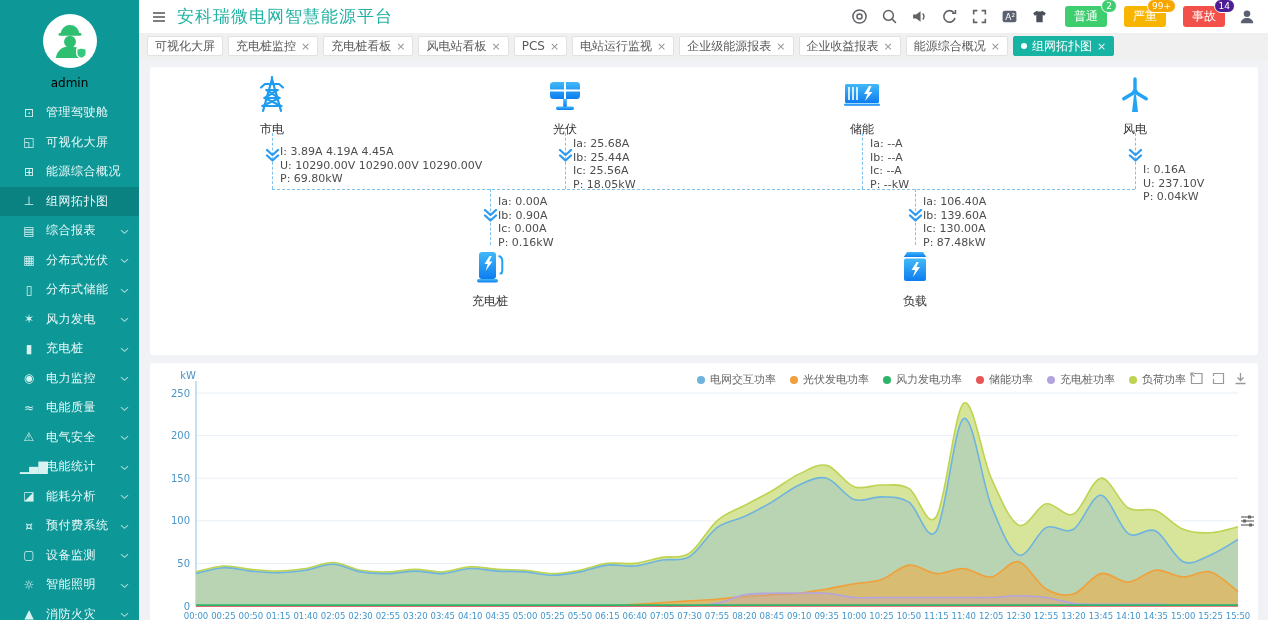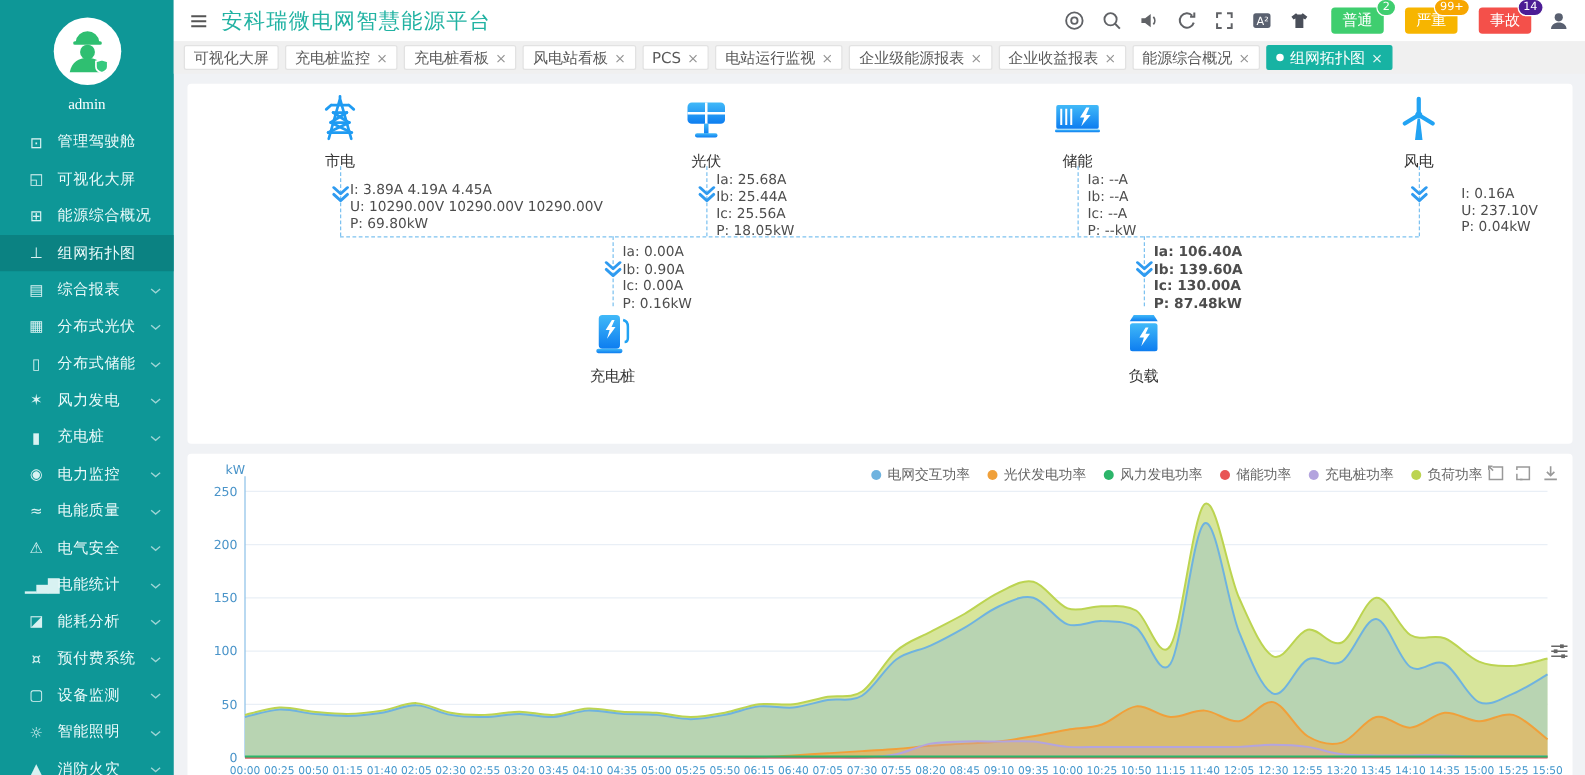--- a/index.html
+++ b/index.html
@@ -4,21 +4,21 @@
 <style>
   * { margin:0; padding:0; box-sizing:border-box; }
   html,body { width:1268px; height:620px; overflow:hidden; background:#f0f2f5;
     font-family:"DejaVu Sans","Liberation Sans",sans-serif; }
   .app { position:relative; width:1268px; height:620px; display:flex; }
 
   
   .sidebar { width:139px; height:620px; background:#0e9797; flex:none; color:#fff; overflow:hidden; }
   .side-user { text-align:center; padding-top:14px; padding-bottom:8px; }
   .avatar { width:54px; height:54px; border-radius:50%; background:#fff; margin:0 auto; display:flex; align-items:center; justify-content:center; }
-  .side-user .uname { color:#ffffff; font-size:12px; margin-top:8px;font-family:Liberation Serif, serif; }
+  .side-user .uname { color:#000000; font-size:12px; margin-top:8px; }
   .nav-item { display:flex; align-items:center; height:29.5px; padding:0 10px 0 20px; cursor:pointer; font-size:12px; color:#eafafa; position:relative; }
   .nav-item.active { background:#0b8282; }
   .nav-item .nicon { width:18px; font-size:12px; text-align:center; margin-right:8px; opacity:.92; flex:none; }
   .nav-item .nlabel { flex:1; white-space:nowrap; letter-spacing:.5px; }
   .nav-item .chev { flex:none; margin-left:4px; opacity:.8; }
 
   
   .main { flex:1; display:flex; flex-direction:column; min-width:0;border-radius:19px; }
   .topbar { height:33px; background:#fff; display:flex; align-items:center; padding:0 12px; flex:none; }
   .burger { margin-right:10px; cursor:pointer; display:flex; }
@@ -368,21 +368,21 @@
             <div>P: --kW</div>
           </div>
           <div class="tnode" style="left: 930px; top: 8px;"><span><svg width="40" height="40" viewBox="0 0 40 40">
                 <g stroke="#22a3f3" stroke-width="3.4" stroke-linecap="round">
                   <path d="M20 17 20 4M20 17 8.8 23.8M20 17l11.2 6.8"></path>
                 </g>
                 <circle cx="20" cy="17" r="2.8" fill="#22a3f3"></circle>
                 <path d="M19 20 17 37h6l-2-17z" fill="#22a3f3"></path>
               </svg></span><div class="tlabel">风电</div></div>
           <div class="vline" style="left: 985px; top: 66px; height: 56px;"></div>
-          <div class="metrics" style="left: 993px; top: 81px; margin-left: 26px;">
+          <div class="metrics" style="left: 993px; top: 96px;">
             <div>I: 0.16A</div>
             <div>U: 237.10V</div>
             <div>P: 0.04kW</div>
           </div>
           <div class="flowarrow" style="left: 977.5px; top: 80px;"><svg width="15" height="13" viewBox="0 0 15 13">
               <g fill="none" stroke="#2f9bf0" stroke-width="2.3" stroke-linecap="round" stroke-linejoin="round">
                 <path d="M2 1l5.5 5L13 1"></path>
                 <path d="M2 6.5l5.5 5L13 6.5"></path>
               </g>
             </svg></div>
@@ -404,21 +404,21 @@
                 <path d="M2 1l5.5 5L13 1"></path>
                 <path d="M2 6.5l5.5 5L13 6.5"></path>
               </g>
             </svg></div>
           <div class="tnode" style="left: 710px; top: 180px;"><span><svg width="40" height="40" viewBox="0 0 40 40">
                 <path d="M12 5h16l3.2 5H8.8z" fill="url(#bluegrad)"></path>
                 <rect x="9" y="11.6" width="22" height="22.4" rx="2" fill="url(#bluegrad)"></rect>
                 <path d="M21.5 15l-5 8h3.6l-2.1 7 7-10h-3.6l2.4-5z" fill="#fff"></path>
               </svg></span><div class="tlabel">负载</div></div>
           <div class="vline" style="left: 765px; top: 122px; height: 56px;"></div>
-          <div class="metrics" style="left: 773px; top: 128px; font-weight: bold;">
+          <div class="metrics" style="left: 773px; top: 128px;">
             <div>Ia: 106.40A</div>
             <div>Ib: 139.60A</div>
             <div>Ic: 130.00A</div>
             <div>P: 87.48kW</div>
           </div>
           <div class="flowarrow" style="left: 757.5px; top: 140px;"><svg width="15" height="13" viewBox="0 0 15 13">
               <g fill="none" stroke="#2f9bf0" stroke-width="2.3" stroke-linecap="round" stroke-linejoin="round">
                 <path d="M2 1l5.5 5L13 1"></path>
                 <path d="M2 6.5l5.5 5L13 6.5"></path>
               </g>

